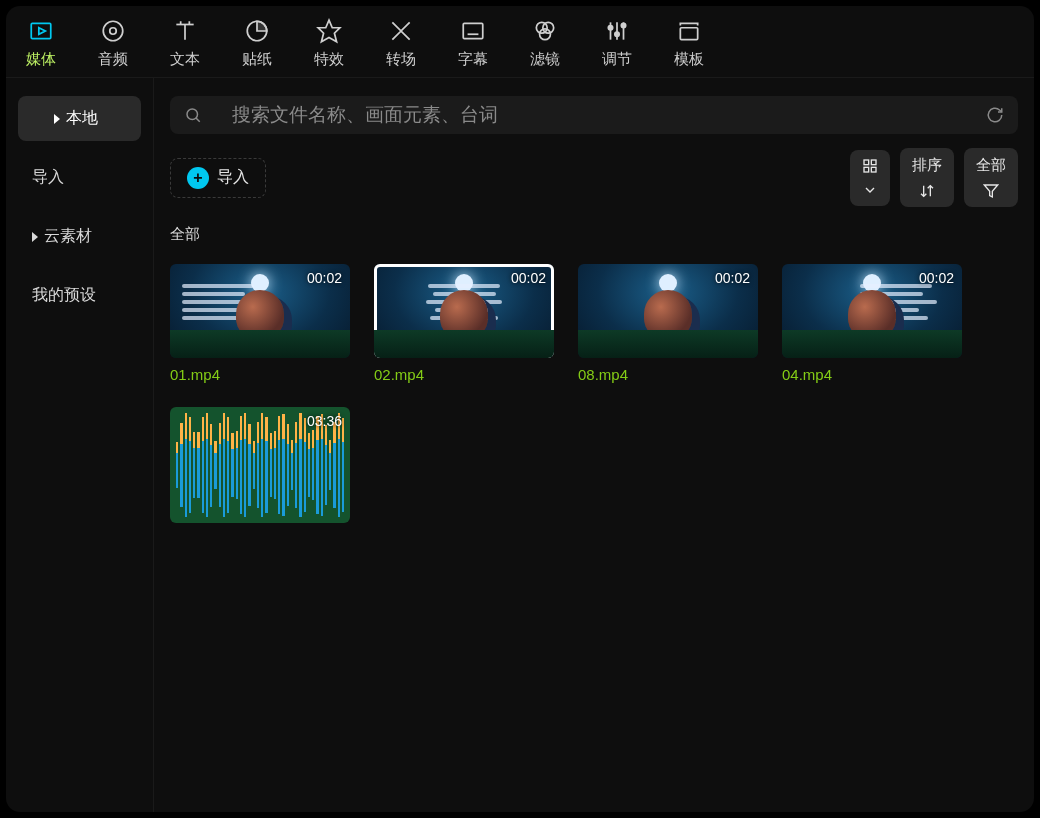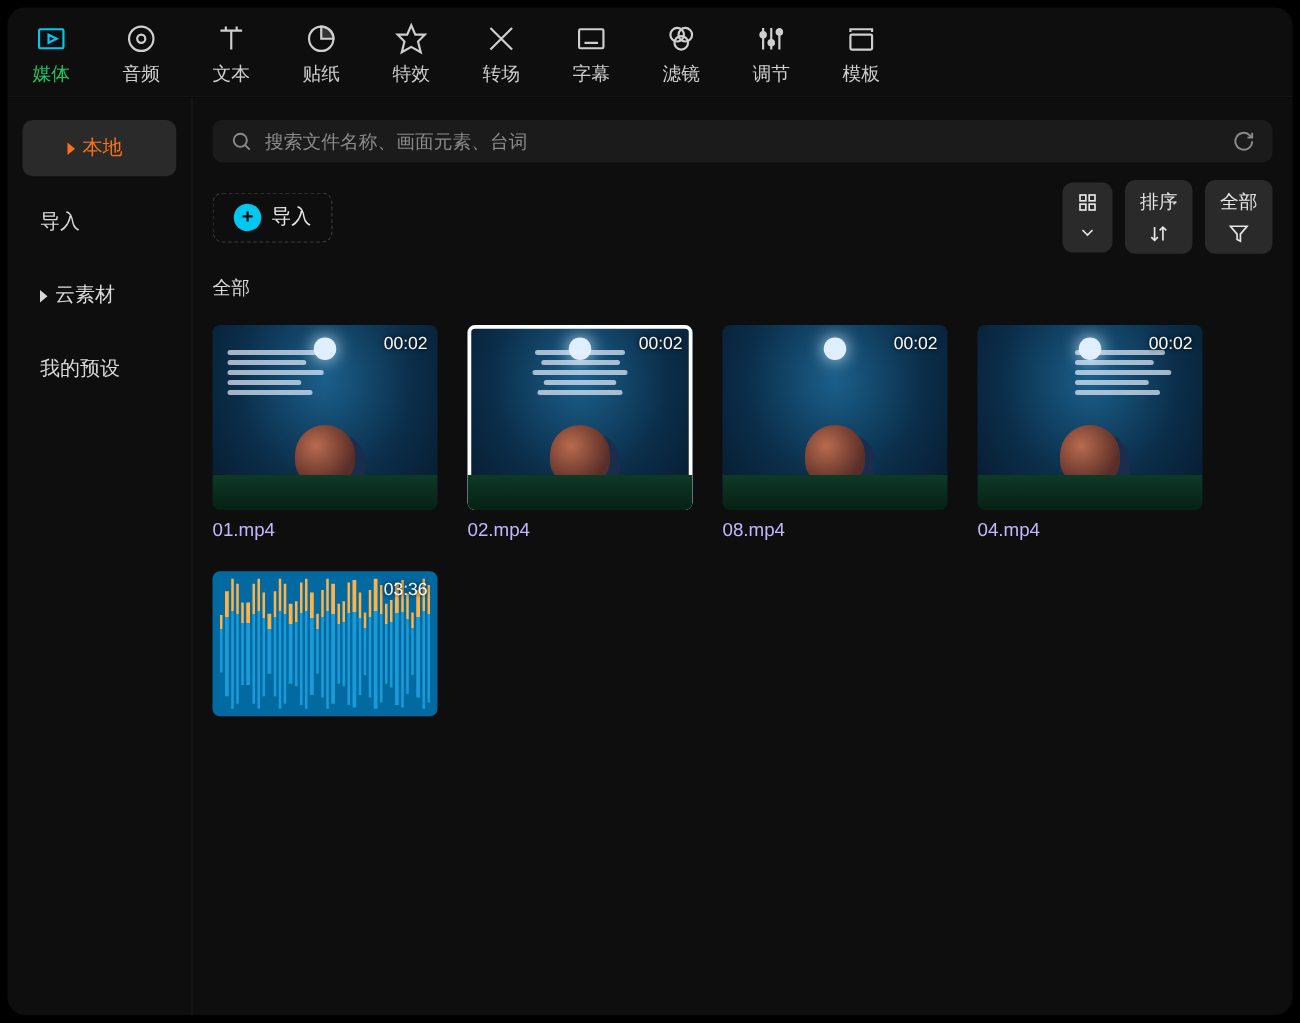--- a/index.html
+++ b/index.html
@@ -28,21 +28,21 @@
 }
 .top-tab {
   display: flex;
   flex-direction: column;
   align-items: center;
   gap: 6px;
   cursor: pointer;
   color: #cfcfcf;
   font-size: 15px;
 }
-.top-tab.active { color: #22c55e; }
+.top-tab.active { color: #bef264; }
 .top-tab svg { width: 26px; height: 26px; }
 .top-tab.active svg { stroke: #00c8f0; fill: none; }
 .main-row {
   display: flex;
   flex: 1;
   margin: 0 6px 6px 6px;
   background: #0e0e0e;
   border-radius: 0 0 14px 14px;
   overflow: hidden;
 }
@@ -59,21 +59,21 @@
   border-radius: 8px;
   font-size: 16px;
   cursor: pointer;
   color: #d9d9d9;
   display: flex;
   align-items: center;
   gap: 6px;
 }
 .side-item.active {
   background: #2a2a2a;
-  color: #f97316;
+  color: #ffffff;
   padding-left: 36px;
 }
 .side-item .chev {
   width: 0; height: 0;
   border-top: 5px solid transparent;
   border-bottom: 5px solid transparent;
   border-left: 6px solid currentColor;
 }
 .content {
   flex: 1;
@@ -89,21 +89,22 @@
   border-radius: 8px;
   padding: 8px 14px;
   gap: 10px;
 }
 .search-row input {
   flex: 1;
   background: transparent;
   border: none;
   outline: none;
   color: #e6e6e6;
-  font-size: 15px;
+  font-size: 19px;
+  margin-left: 20px;
 }
 .search-row input::placeholder { color: #8a8a8a; }
 .search-icon, .refresh-icon { width: 18px; height: 18px; stroke: #8a8a8a; fill: none; }
 .toolbar {
   display: flex;
   align-items: center;
   gap: 10px;
 }
 .import-btn {
   display: flex;
@@ -142,21 +143,21 @@
 }
 .media-card {
   width: 180px;
   display: flex;
   flex-direction: column;
   gap: 8px;
   cursor: pointer;
 }
 .thumb {
   width: 180px;
-  height: 148px;
+  height: 94px;
   border-radius: 6px;
   position: relative;
   overflow: hidden;
   background: radial-gradient(ellipse at 50% 30%, #1b5f8a 0%, #0b2e4a 55%, #06182a 100%);
 }
 .thumb.selected {
   outline: 3px solid #fff;
   outline-offset: -3px;
 }
 .thumb .moon {
@@ -188,24 +189,24 @@
 .thumb .textbox span:nth-child(4){width:65%}
 .thumb .textbox span:nth-child(5){width:75%}
 .thumb .textbox.center { left:50%; transform:translateX(-50%); align-items:center; }
 .thumb .textbox.center span{ margin:0 auto; }
 .thumb .textbox.right { left:auto; right:12px; }
 .duration {
   position: absolute; top: 6px; right: 8px;
   color: #fff; font-size: 14px;
   text-shadow: 0 0 4px #000;
 }
-.filename { color: #c4b5fd; font-size: 15px; }
+.filename { color: #84cc16; font-size: 15px; }
 .audio-thumb {
   width: 180px; height: 116px; border-radius: 6px;
-  background: #0369a1;
+  background: #14532d;
   position: relative;
   display: flex; align-items: center; justify-content: flex-end;
   gap: 2px;
   padding: 0 6px;
 }
 .audio-thumb .bar {
   width: 3px;
   background: linear-gradient(#ffb347 0%, #ffb347 25%, #1a9bd8 25%, #1a9bd8 100%);
 }
 </style>

